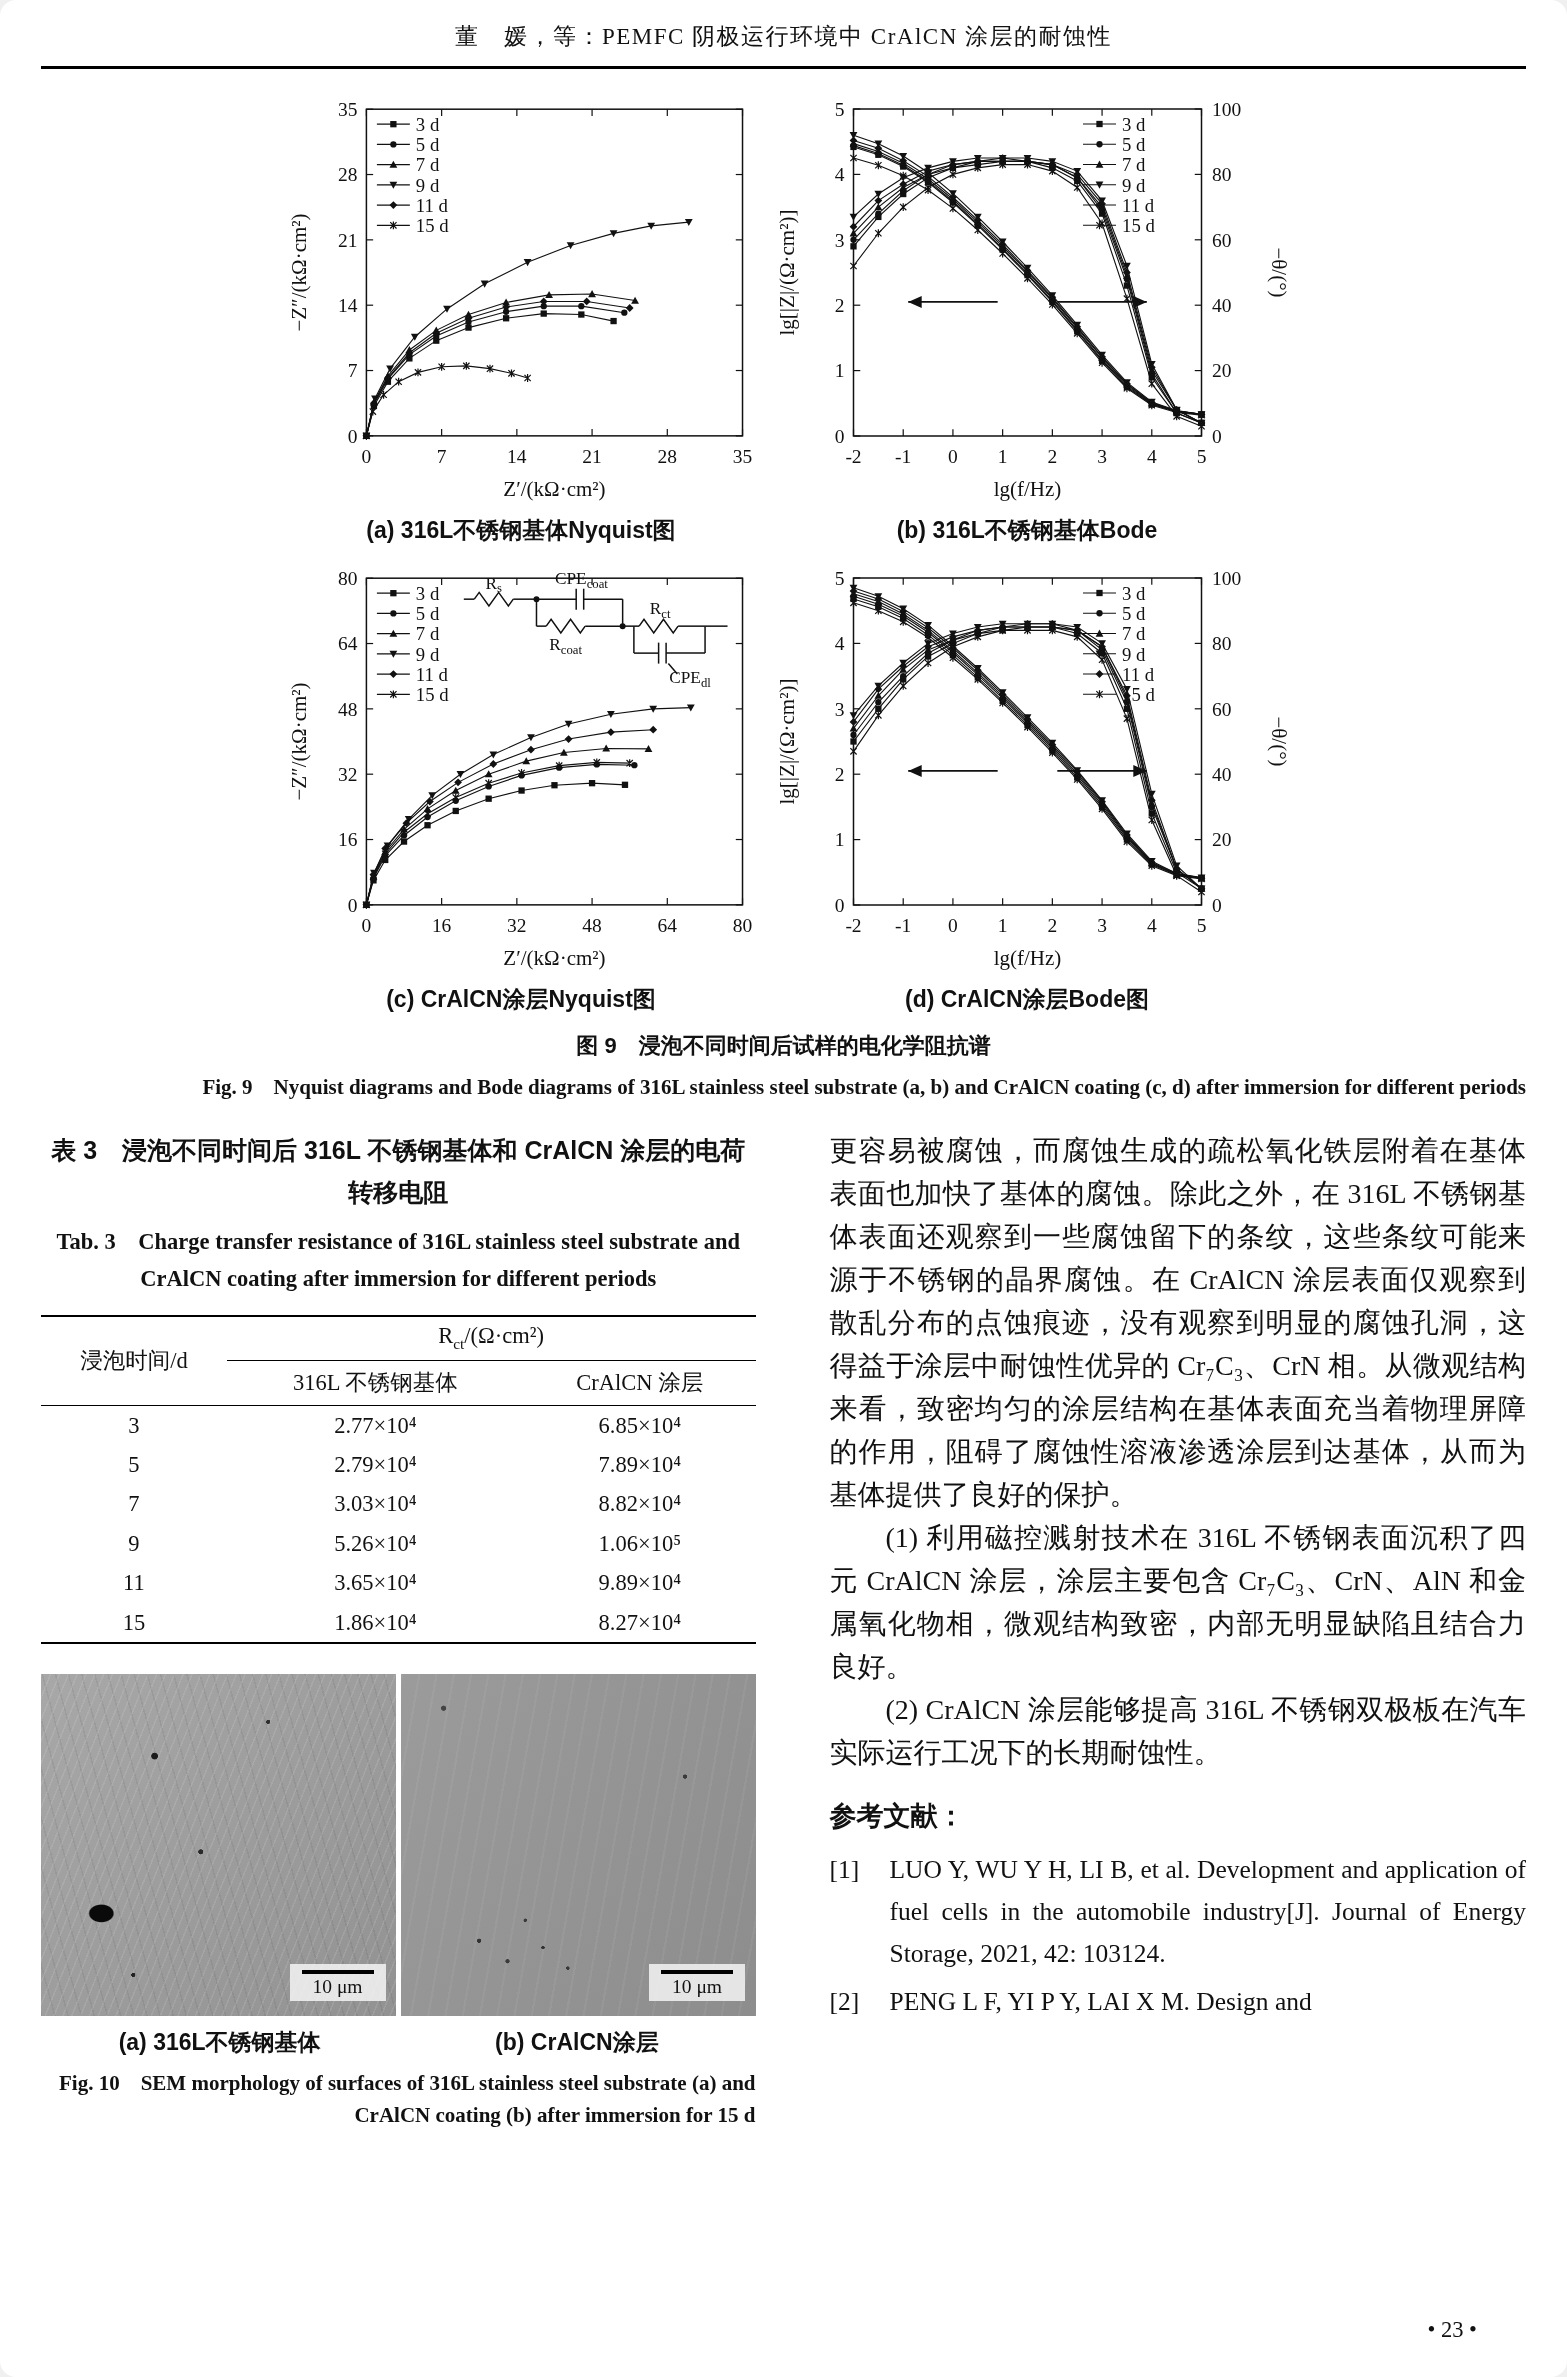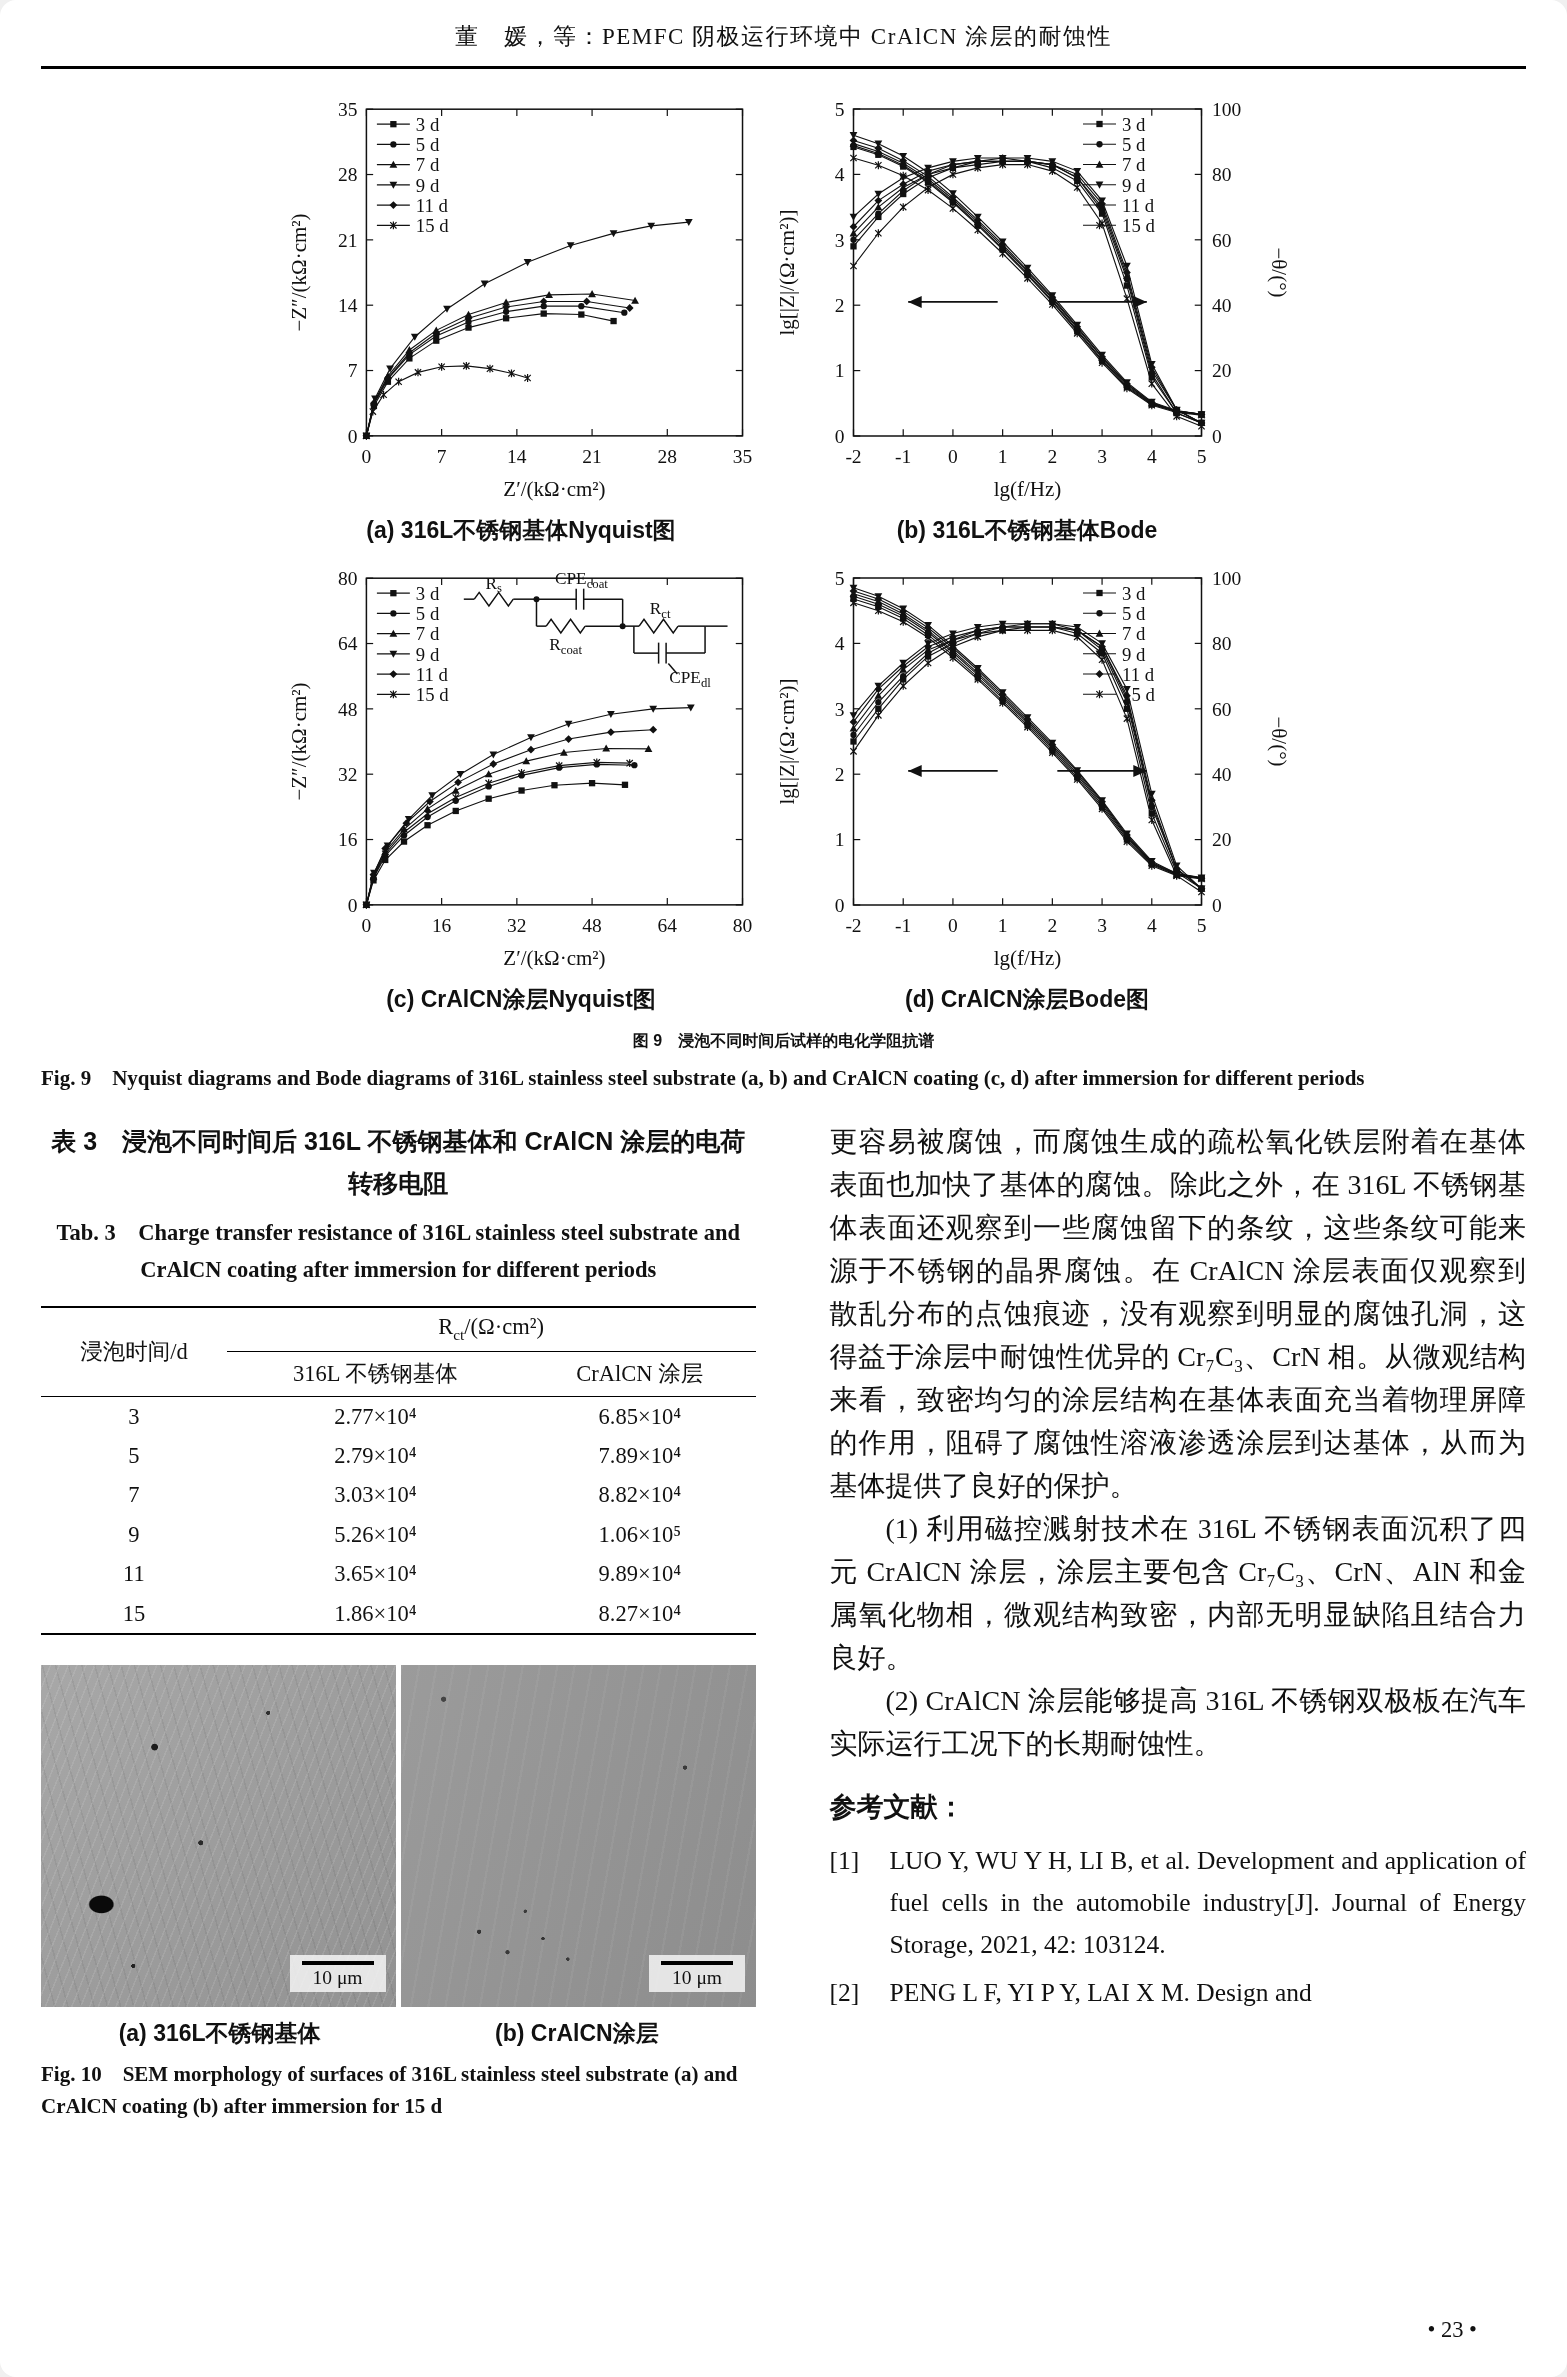--- a/index.html
+++ b/index.html
@@ -12,24 +12,24 @@
   
   .chart-grid{display:grid;grid-template-columns:487px 525px;justify-content:center;
               row-gap:13.5px;margin-top:22.5px;}
   .chart-cell{text-align:center;}
   .chart-cap{font-family:"Liberation Sans",sans-serif;font-weight:700;font-size:23px;margin-top:0px;}
   svg text{font-family:"Liberation Serif",serif;fill:#111;}
   svg .tick{font-size:26px;}
   svg .albl{font-size:28px;}
   svg .leg{font-size:25px;}
   svg .clbl{font-size:23px;}
-  .fig-cap-cn{font-family:"Liberation Sans",sans-serif;font-weight:700;font-size:16px;
+  .fig-cap-cn{font-family:"Liberation Sans",sans-serif;font-weight:700;font-size:22px;
               text-align:center;margin-top:16.5px;}
   .fig-cap-en{font-family:"Liberation Serif",serif;font-weight:700;font-size:21px;
-              text-align:left;margin-top:10.5px;line-height:1.5;}
+              text-align:right;margin-top:10.5px;line-height:1.5;}
   
   .columns{display:flex;gap:74px;margin-top:25.5px;}
   .col{width:717px;box-sizing:border-box;}
   
   .tab3-title-cn{font-family:"Liberation Sans",sans-serif;font-weight:700;font-size:25px;
                  text-align:center;line-height:1.7;}
   .tab3-title-en{font-family:"Liberation Serif",serif;font-weight:700;font-size:22.5px;
                  text-align:center;line-height:1.65;margin-top:9px;}
   table.tab3{border-collapse:collapse;width:100%;margin-top:18px;
              border-top:2.2px solid #000;border-bottom:2.2px solid #000;

